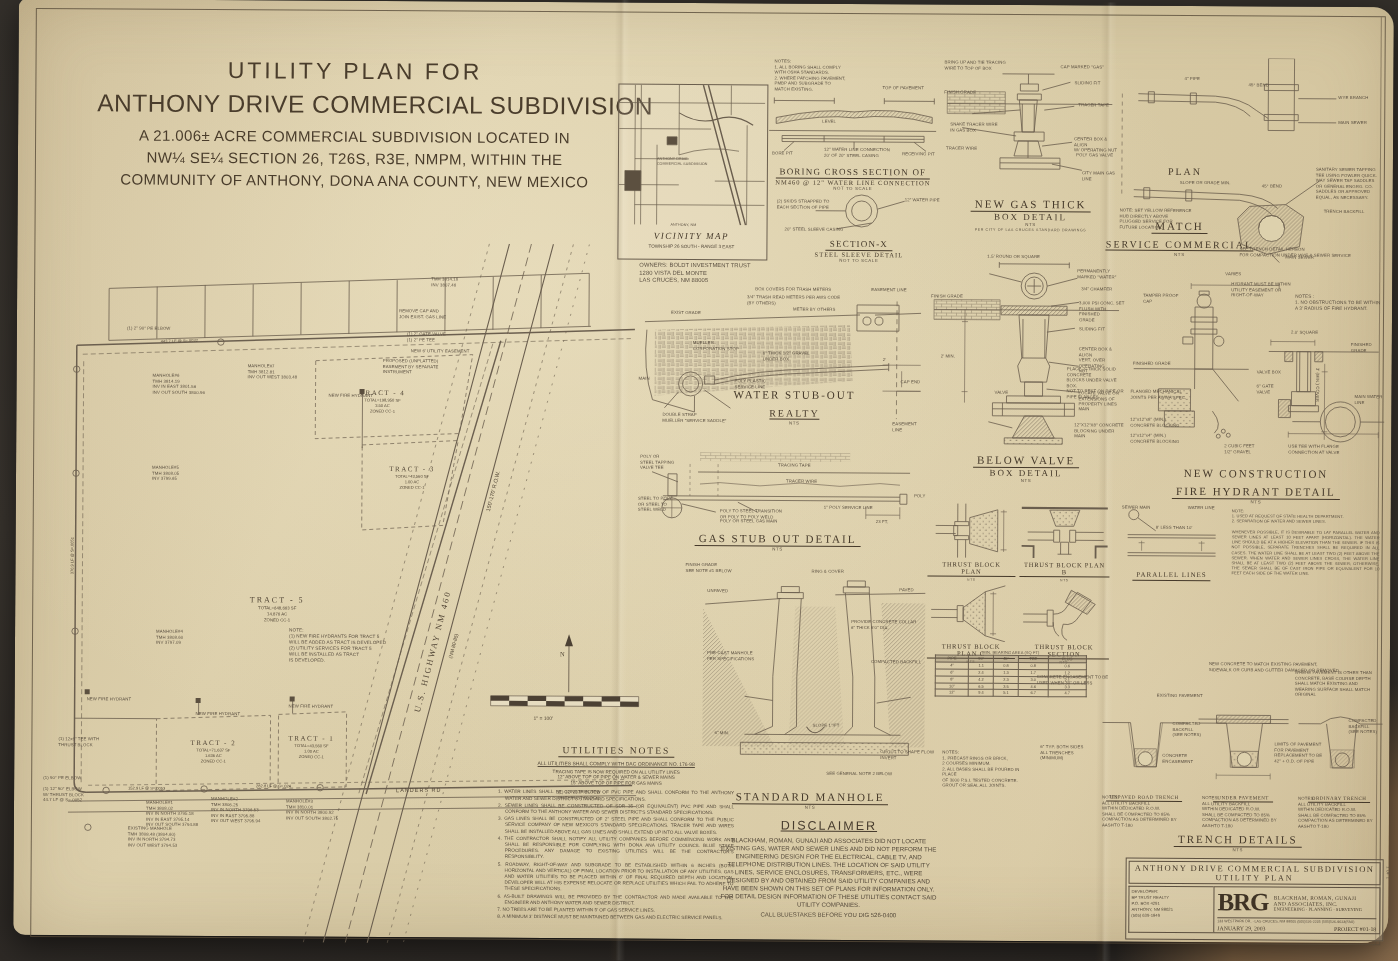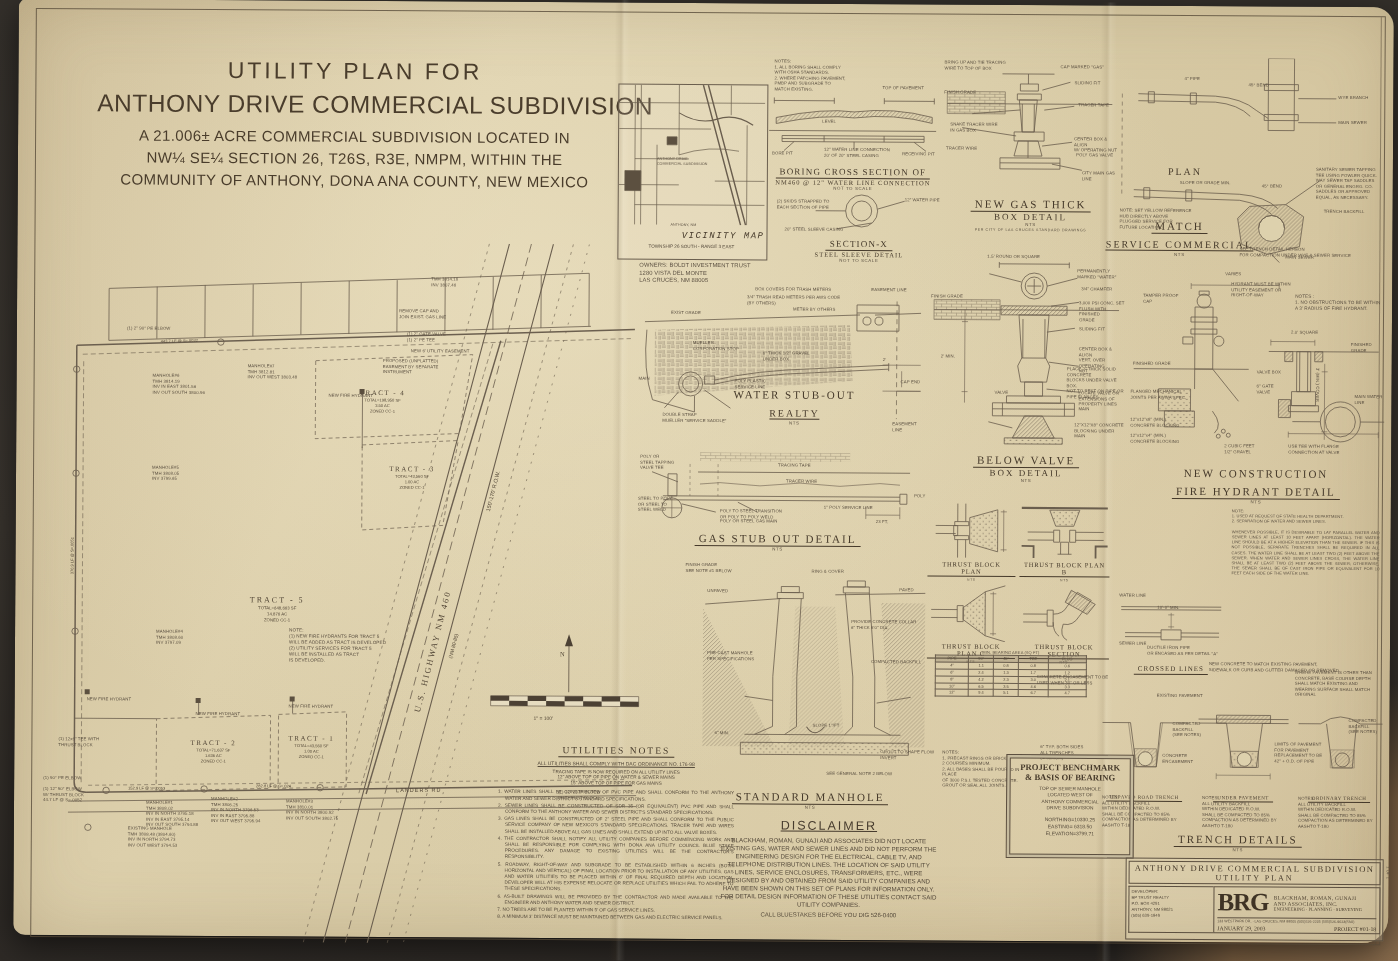--- a/index.html
+++ b/index.html
@@ -84,21 +84,21 @@
           <path d="M0,18 H146 M0,44 H92 M16,74 H70 M0,100 H60 M16,120 H146 M96,96 H146 M60,70 Q90,60 120,66"></path>
           <path d="M84,0 L122,140 M89,0 L127,140" stroke-width="1.4"></path>
           <path d="M60,28 Q80,40 98,34 Q116,28 134,40" stroke-width="1.1"></path>
           <rect x="6" y="86" width="16" height="20" fill="#5c5040"></rect>
           <rect x="48" y="52" width="10" height="8" fill="#5c5040"></rect>
         </g>
       </svg>
       <div class="lbl" style="left:38px;top:72px;font-size:3.6px">ANTHONY DRIVE
 COMMERCIAL SUBDIVISION</div>
       <div class="lbl" style="left:52px;top:138px;font-size:3.6px">ANTHONY, NM</div>
-      <div class="abs" style="left:0;top:146px;width:146px;text-align:right;font-family:Liberation Mono, monospace;font-style:italic;font-size:9px;letter-spacing:1.5px;color:#463a2b">VICINITY MAP</div>
+      <div class="abs" style="left:0;top:146px;width:146px;text-align:center;font-family:Liberation Serif, serif;font-style:italic;font-size:9px;letter-spacing:1.5px;color:#463a2b">VICINITY MAP</div>
       <div class="abs" style="left:0;top:159px;width:146px;text-align:center;font-size:4.6px;color:#564b3c">TOWNSHIP 26 SOUTH - RANGE 3 EAST</div>
     </div>
 
     <svg class="abs" style="left:30px;top:245px" width="612" height="700" viewBox="0 0 612 700">
       <g stroke="#6b5f4f" fill="none" stroke-width=".8">
 
         <path d="M78,47 L558,29 M78,99 L560,82"></path>
         <path d="M78,47 V99 M126,45 V97 M174,43 V96 M222,42 V94 M270,40 V92 M318,38 V91 M366,37 V89 M414,35 V88 M462,33 V86 M510,31 V84 M558,29 V82"></path>
 
         <path d="M46,104 L604,85" stroke-width="1.5"></path>
@@ -641,35 +641,33 @@
         <path d="M4,30 H28 M4,38 H28"></path>
             <rect x="28" y="26" width="6" height="16"></rect>
         <path d="M34,30 Q44,30 48,22 L58,8 L72,16 L60,32 Q54,42 44,40"></path>
         <path d="M52,6 L76,20 L68,30 L46,18 Z" fill="url(#ph)"></path>
         <path d="M44,40 Q40,52 48,56 M34,38 Q34,48 40,52"></path>
       </g>
         </svg>
       <div class="dtw" style="left:0;top:58px;width:90px"><span class="dt1" style="font-size:6.5px;letter-spacing:.8px">THRUST BLOCK SECTION</span><span class="nts" style="font-size:3.4px">NTS</span></div>
     </div>
 
-    <div class="abs" style="left:1118px;top:590px;width:108px;height:86px">
-      <svg width="108" height="56" viewBox="0 0 108 56">
+    <div class="abs" style="left:1122px;top:502px;width:100px;height:82px">
+      <svg width="100" height="56" viewBox="0 0 100 56">
           <g stroke="#6a5e4e" fill="none" stroke-width=".8">
-        <path d="M4,14 H104 M4,17 H104"></path>
-        <path d="M8,40 H44 M64,40 H102 M8,44 H44 M64,44 H102"></path>
-        <rect x="44" y="37" width="20" height="10"></rect>
-        <path d="M54,20 V36 M51,22 h6 M51,34 h6" stroke-width=".55"></path>
+        <circle cx="12" cy="10" r="5"></circle>
+            <path d="M16,13 L34,26"></path>
+        <path d="M6,30 H94 M6,33 H94 M6,48 H94 M6,51 H94"></path>
+        <path d="M20,36 V46 M80,36 V46 M17,38 h6 M77,38 h6" stroke-width=".55"></path>
       </g>
         </svg>
-      <div class="lbl" style="left:40px;top:12px">10'-0" MIN.</div>
-      <div class="lbl" style="left:2px;top:0">WATER LINE</div>
-      <div class="lbl" style="left:2px;top:48px">SEWER LINE</div>
-      <div class="lbl" style="left:30px;top:52px">DUCTILE IRON PIPE
-OR ENCASED AS PER DETAIL "A"</div>
-      <div class="dtw" style="left:0;top:64px;width:108px"><span class="dt1" style="font-size:7px;letter-spacing:1px">CROSSED LINES</span></div>
+      <div class="lbl" style="left:0;top:0">SEWER MAIN</div>
+      <div class="lbl" style="left:34px;top:20px">8' LESS THAN 10'</div>
+      <div class="lbl" style="left:66px;top:0">WATER LINE</div>
+      <div class="dtw" style="left:0;top:58px;width:100px"><span class="dt1" style="font-size:7px;letter-spacing:1px">PARALLEL LINES</span></div>
     </div>
     <div class="lbl" style="left:1232px;top:505px;width:148px;font-size:4px;text-align:justify">NOTE:
 1.  USED AT REQUEST OF STATE HEALTH DEPARTMENT.
 2.  SEPARATION OF WATER AND SEWER LINES.
 
 WHENEVER POSSIBLE, IT IS DESIRABLE TO LAY PARALLEL WATER AND SEWER LINES AT LEAST 10 FEET APART (HORIZONTAL). THE WATER LINE SHOULD BE AT A HIGHER ELEVATION THAN THE SEWER. IF THIS IS NOT POSSIBLE, SEPARATE TRENCHES SHALL BE REQUIRED IN ALL CASES. THE WATER LINE SHALL BE AT LEAST TWO (2) FEET ABOVE THE SEWER. WHEN WATER AND SEWER LINES CROSS, THE WATER LINE SHALL BE AT LEAST TWO (2) FEET ABOVE THE SEWER; OTHERWISE, THE SEWER SHALL BE OF CAST IRON PIPE OR EQUIVALENT FOR 10 FEET EACH SIDE OF THE WATER LINE.</div>
 
     <div class="abs" style="left:936px;top:648px;width:152px">
       <div class="lbl" style="position:static;font-size:4px;text-align:center">MIN. BEARING AREA (SQ FT)</div>
       <table class="tb">
@@ -855,31 +853,20 @@
           <div class="item">8.  A MINIMUM 3' DISTANCE MUST BE MAINTAINED BETWEEN GAS AND ELECTRIC SERVICE PANELS.</div>
         </div>
     </div>
 
     <div class="abs" style="left:722px;top:818px;width:218px;text-align:center">
       <div style="font:12.5px 'Liberation Sans',sans-serif;letter-spacing:2px;color:#473c2e;text-decoration:underline">DISCLAIMER</div>
       <div style="font:6.2px/1.28 'Liberation Sans',sans-serif;color:#554a3b;margin-top:4px">BLACKHAM, ROMAN, GUNAJI AND ASSOCIATES DID NOT LOCATE EXISTING GAS, WATER AND SEWER LINES AND DID NOT PERFORM THE ENGINEERING DESIGN FOR THE ELECTRICAL, CABLE TV, AND TELEPHONE DISTRIBUTION LINES.  THE LOCATION OF SAID UTILITY LINES, SERVICE ENCLOSURES, TRANSFORMERS, ETC., WERE DESIGNED BY AND OBTAINED FROM SAID UTILITY COMPANIES AND HAVE BEEN SHOWN ON THIS SET OF PLANS FOR INFORMATION ONLY.  FOR DETAIL DESIGN INFORMATION OF THESE UTILITIES CONTACT SAID UTILITY COMPANIES.</div>
       <div style="font:6px 'Liberation Sans',sans-serif;color:#554a3b;margin-top:4px">CALL BLUESTAKES BEFORE YOU DIG 526-0400</div>
     </div>
 
-    <div class="abs" style="left:1008px;top:752px;width:128px;height:104px;border:1.4px solid #5d5040;box-shadow:inset 0 0 0 2.5px rgba(210,198,168,.9), inset 0 0 0 3.5px #5d5040;padding:7px 4px;box-sizing:border-box;text-align:center">
-      <div style="font-family:'Liberation Serif',serif;font-size:8.6px;font-weight:bold;color:#463a2b">PROJECT BENCHMARK</div>
-      <div style="font-family:'Liberation Serif',serif;font-size:8.6px;font-weight:bold;color:#463a2b">&amp; BASIS OF BEARING</div>
-      <div style="font:4.8px/1.35 'Liberation Sans',sans-serif;color:#564b3c;white-space:pre-line;margin-top:4px">TOP OF SEWER MANHOLE
-LOCATED WEST OF
-ANTHONY COMMERCIAL
-DRIVE SUBDIVISION</div>
-      <div style="font:5px/1.4 'Liberation Sans',sans-serif;color:#564b3c;margin-top:4px">NORTHING=10330.25</div>
-      <div style="font:5px/1.4 'Liberation Sans',sans-serif;color:#564b3c">EASTING=   6318.50</div>
-      <div style="font:5px/1.4 'Liberation Sans',sans-serif;color:#564b3c">ELEVATION=3799.71</div>
-    </div>
 
     <div class="abs" style="left:1128px;top:855px;width:258px;height:82px;border:1.2px solid #5d5040;background:rgba(235,226,200,.25);box-sizing:border-box">
       <div style="margin:2px;border:1px solid #5d5040;text-align:center;padding:1px 0">
         <div style="font-family:'Liberation Serif',serif;font-size:8.5px;letter-spacing:1.5px;color:#463a2b">ANTHONY  DRIVE  COMMERCIAL  SUBDIVISION</div>
         <div style="font-family:'Liberation Serif',serif;font-size:8px;letter-spacing:2px;color:#463a2b">UTILITY  PLAN</div>
       </div>
       <div style="display:flex;margin:0 2px">
         <div style="width:80px;border:1px solid #5d5040;border-right:none;padding:2px;font:4.2px/1.4 'Liberation Sans',sans-serif;color:#564b3c;white-space:pre-line">DEVELOPER:
 BP TRUST REALTY
 P.O. BOX 4291

